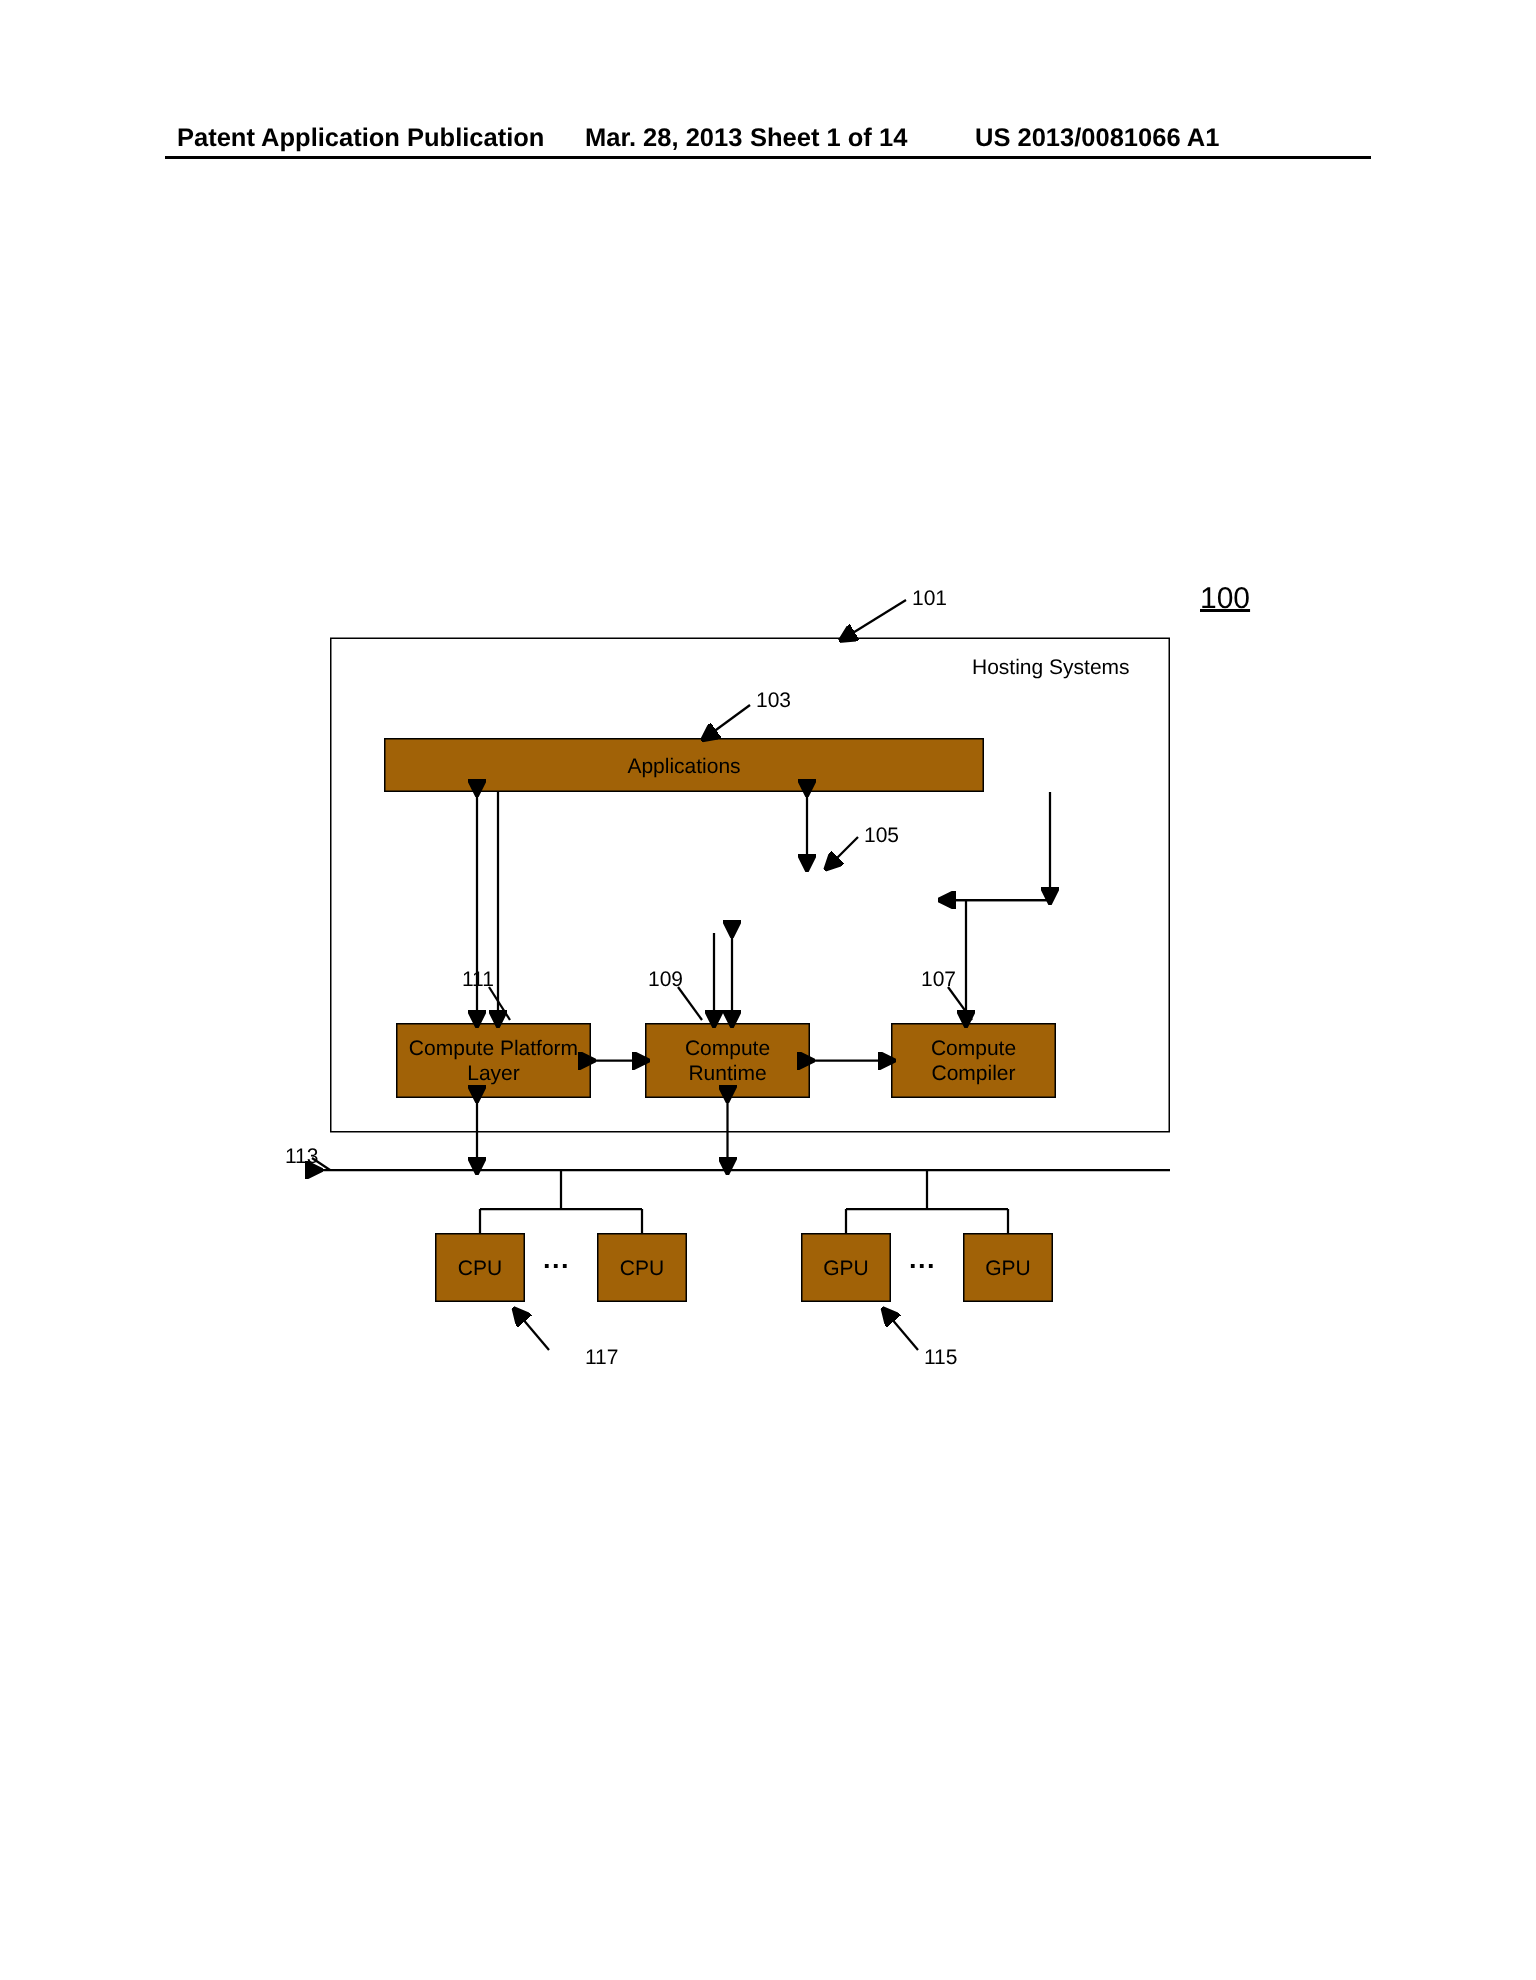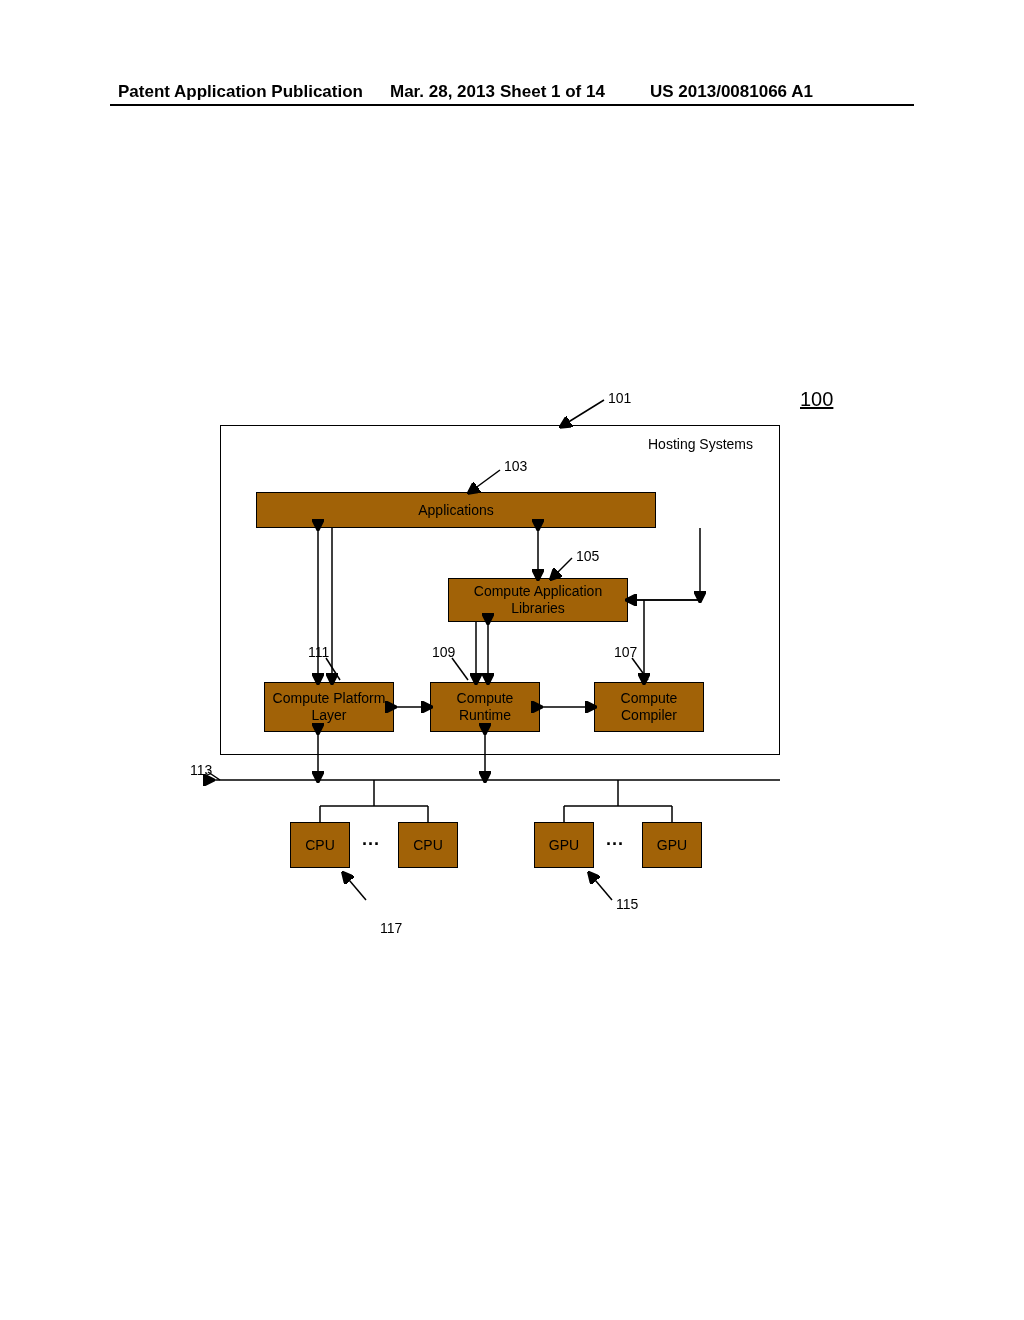--- a/index.html
+++ b/index.html
@@ -124,23 +124,20 @@
 
     <div id="hosting-box"></div>
     <div class="plain-text" style="left:648px; top:436px; font-size:14px;">Hosting Systems</div>
     <div class="ref-num" style="left:608px; top:390px;">101</div>
 
     <div class="box" style="left:256px; top:492px; width:400px; height:36px;">
       <span>Applications</span>
     </div>
     <div class="ref-num" style="left:504px; top:458px;">103</div>
 
-    <div class="box" style="left:448px; top:578px; width:180px; height:44px;">
-      <span>Compute Application Libraries</span>
-    </div>
     <div class="ref-num" style="left:576px; top:548px;">105</div>
 
     <div class="ref-num" style="left:308px; top:644px;">111</div>
     <div class="ref-num" style="left:432px; top:644px;">109</div>
     <div class="ref-num" style="left:614px; top:644px;">107</div>
 
     <div class="box" style="left:430px; top:682px; width:110px; height:50px;">
       <span>Compute Runtime</span>
     </div>
 
@@ -163,21 +160,21 @@
     </div>
 
     <div class="box" style="left:534px; top:822px; width:60px; height:46px;">
       <span>GPU</span>
     </div>
     <div class="plain-text" style="left:606px; top:834px; font-size:18px; font-weight:bold;">···</div>
     <div class="box" style="left:642px; top:822px; width:60px; height:46px;">
       <span>GPU</span>
     </div>
 
-    <div class="ref-num" style="left:380px; top:896px;margin-top:24px;">117</div>
+    <div class="ref-num" style="left:390px; top:896px;">117</div>
     <div class="ref-num" style="left:616px; top:896px;">115</div>
 
     <svg class="connectors">
       <defs>
         <marker id="ah" markerWidth="8" markerHeight="8" refX="6" refY="4" orient="auto">
           <path d="M0,0 L8,4 L0,8 z" class="arrow"></path>
         </marker>
       </defs>
 
       <line x1="604" y1="400" x2="562" y2="426" marker-end="url(#ah)"></line>

